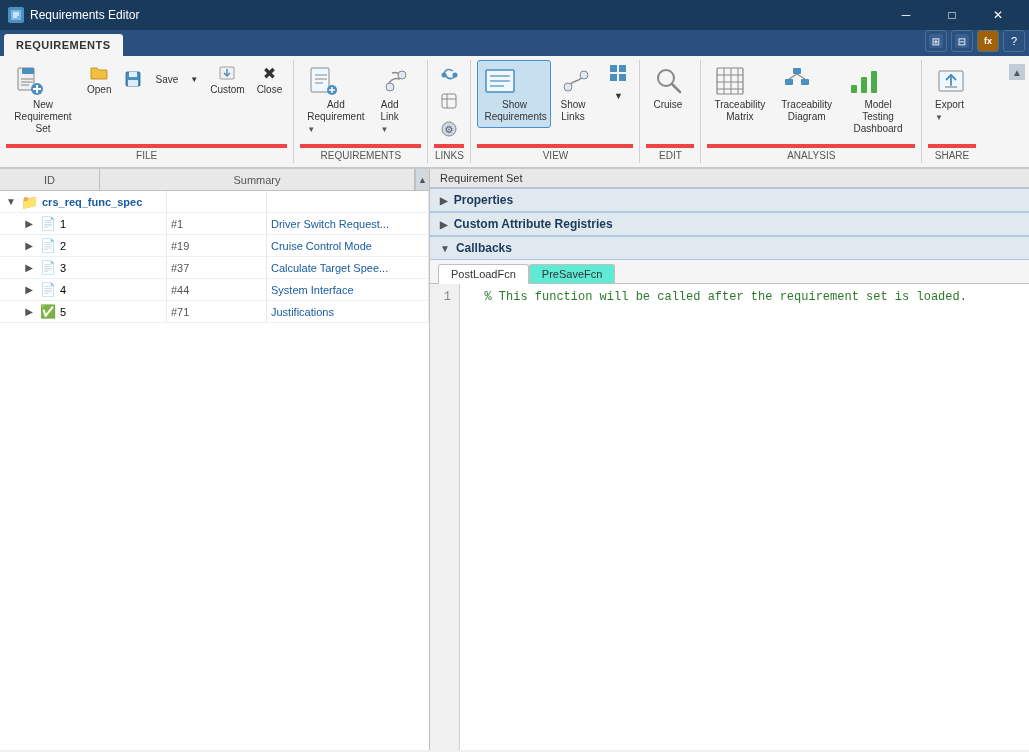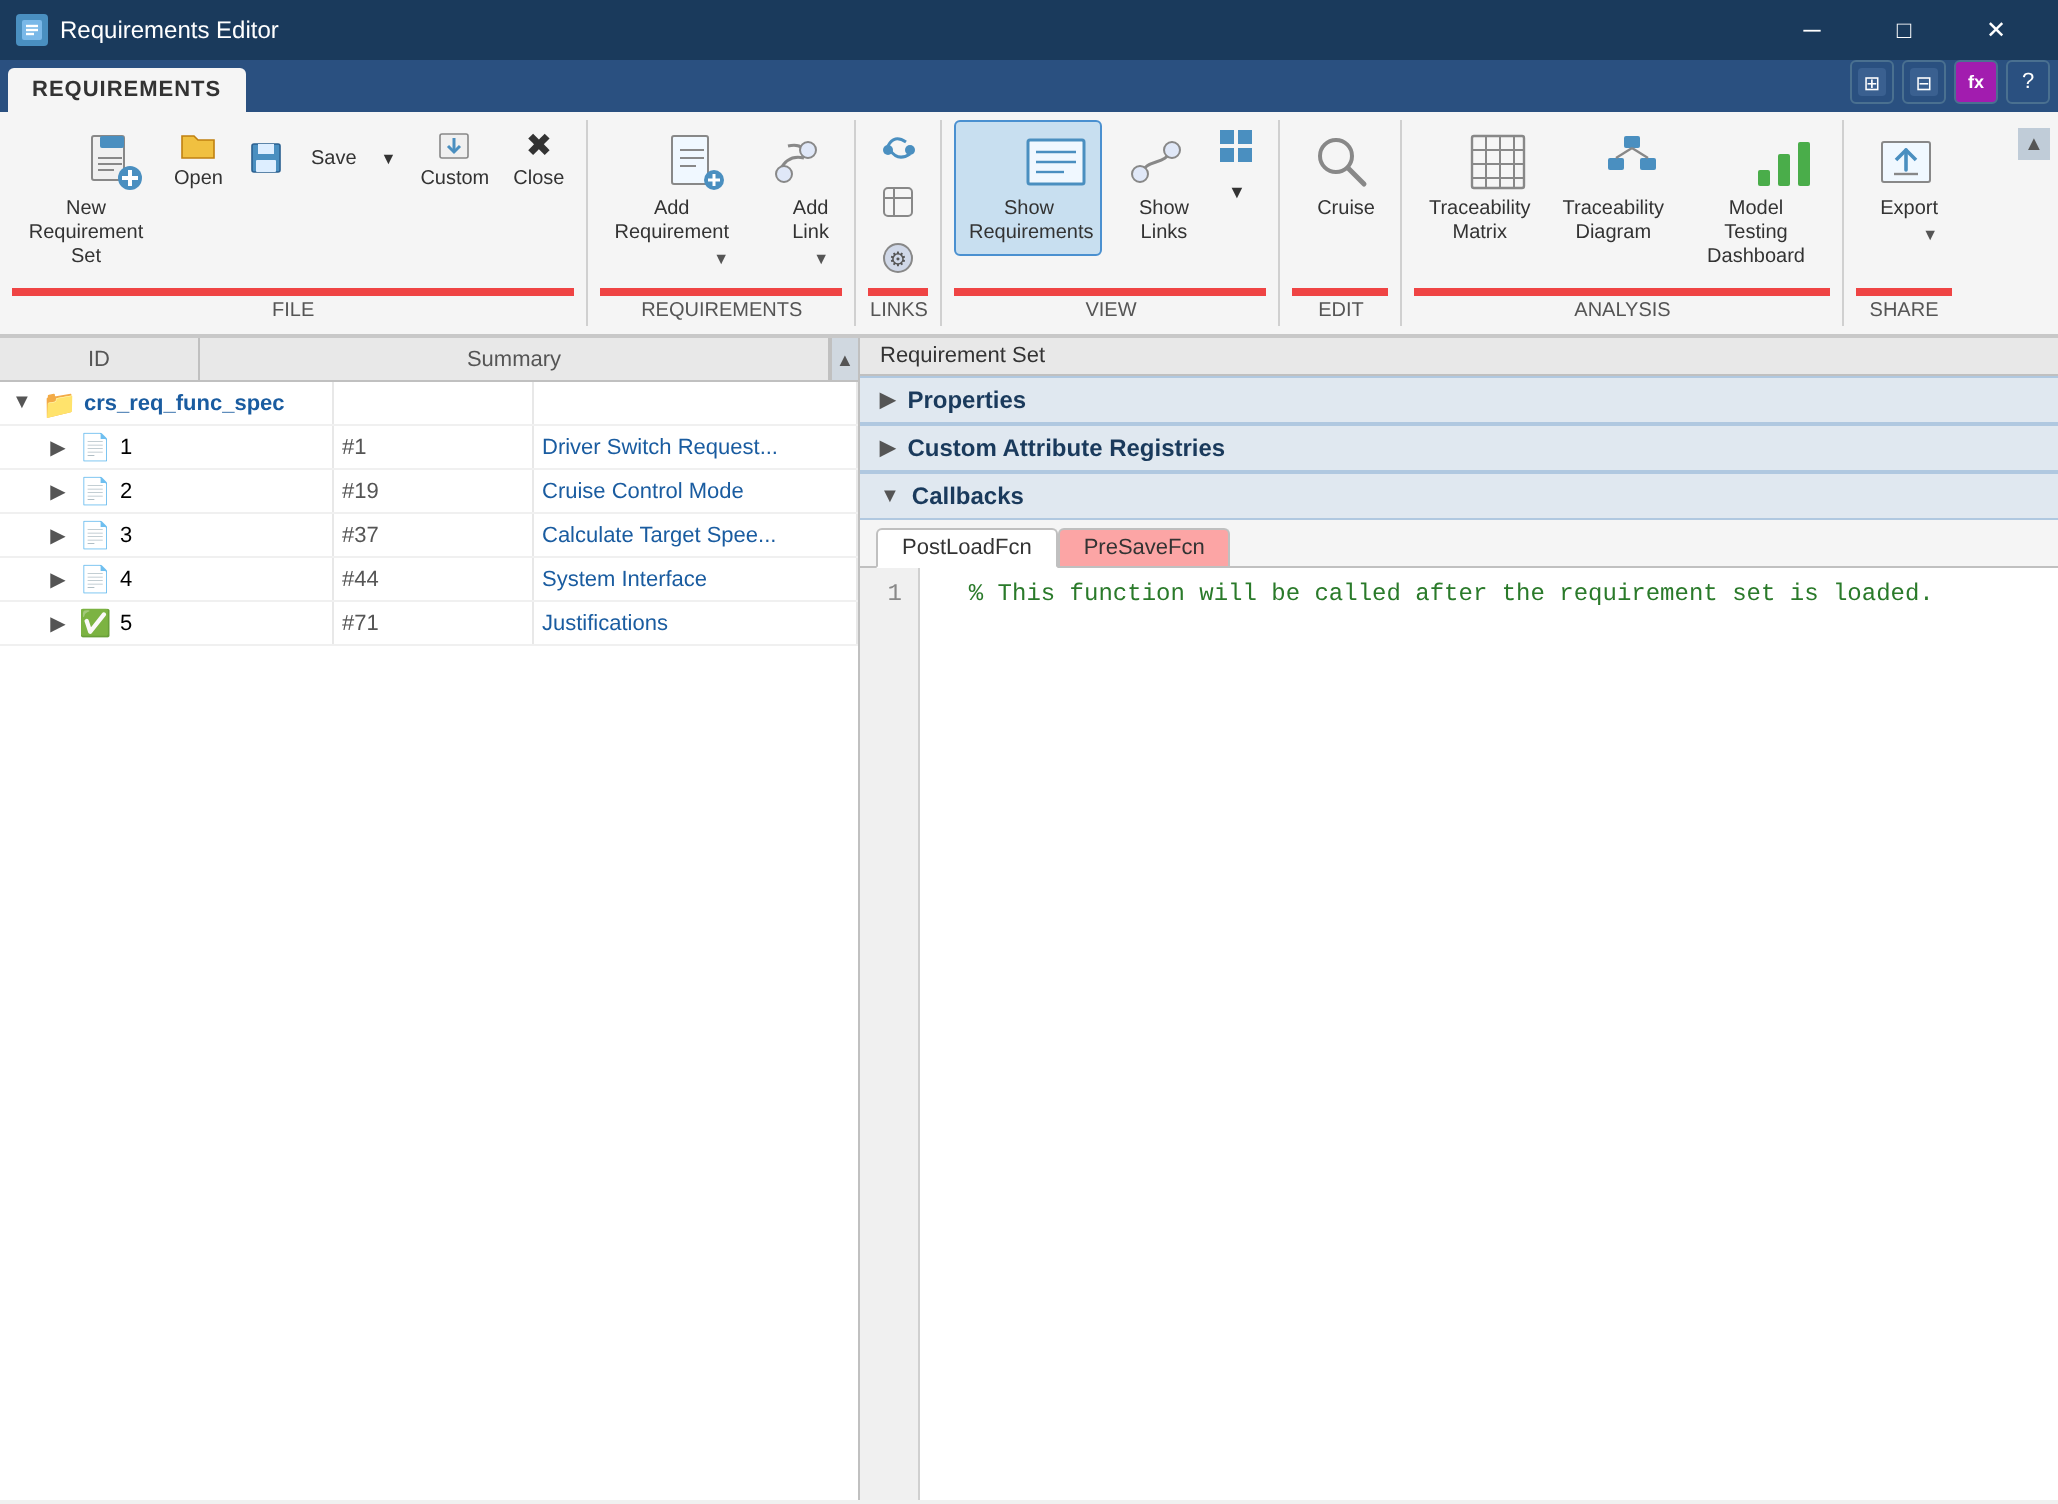--- a/index.html
+++ b/index.html
@@ -68,21 +68,21 @@
       text-align: center;
       font-size: 10px;
       color: #555;
       padding: 2px 0;
       border-top: 4px solid #ef4444;
       margin-top: 2px;
     }
     .ribbon-btn {
       display: flex;
       flex-direction: column;
-      align-items: flex-end;
+      align-items: flex-start;
       justify-content: flex-start;
       padding: 4px 6px;
       cursor: pointer;
       border: 1px solid transparent;
       border-radius: 3px;
       background: transparent;
       min-width: 48px;
       gap: 2px;
     }
     .ribbon-btn.active { background: #c8dff0; border-color: #4a90d0; }
@@ -239,21 +239,21 @@
       border-bottom: 1px solid #c0c0c0;
       padding: 4px 8px 0;
       gap: 0;
     }
     .callback-tab {
       padding: 3px 12px;
       font-size: 11px;
       cursor: pointer;
       border: 1px solid #c0c0c0;
       border-bottom: none;
-      background: #fca5a5;
+      background: #5eead4;
       border-radius: 3px 3px 0 0;
       color: #333;
     }
     .callback-tab.active {
       background: white;
       border-bottom: 1px solid white;
       margin-bottom: -1px;
       z-index: 1;
     }
 
@@ -326,21 +326,21 @@
           <rect width="14" height="14" rx="2" fill="#3a6090"></rect>
           <text x="7" y="11" font-size="10" text-anchor="middle" fill="white">⊞</text>
         </svg>
     </div>
     <div class="help-btn" style="background:#2a5080;border-color:#4a7090;color:white;">
       <svg width="14" height="14" viewBox="0 0 14 14">
           <rect width="14" height="14" rx="2" fill="#3a6090"></rect>
           <text x="7" y="11" font-size="10" text-anchor="middle" fill="white">⊟</text>
         </svg>
     </div>
-    <div class="help-btn" style="background:#a21caf;border-color:#4a7090;color:white;font-size:9px;font-weight:bold;">fx</div>
+    <div class="help-btn" style="background:#a16207;border-color:#4a7090;color:white;font-size:9px;font-weight:bold;">fx</div>
     <div class="help-btn" style="background:#2a5080;border-color:#4a7090;color:white;">?</div>
   </div>
 </div>
 
 <div class="ribbon-content">
 
   <div class="ribbon-group">
     <div class="ribbon-group-buttons">
 
       <div class="ribbon-btn">

